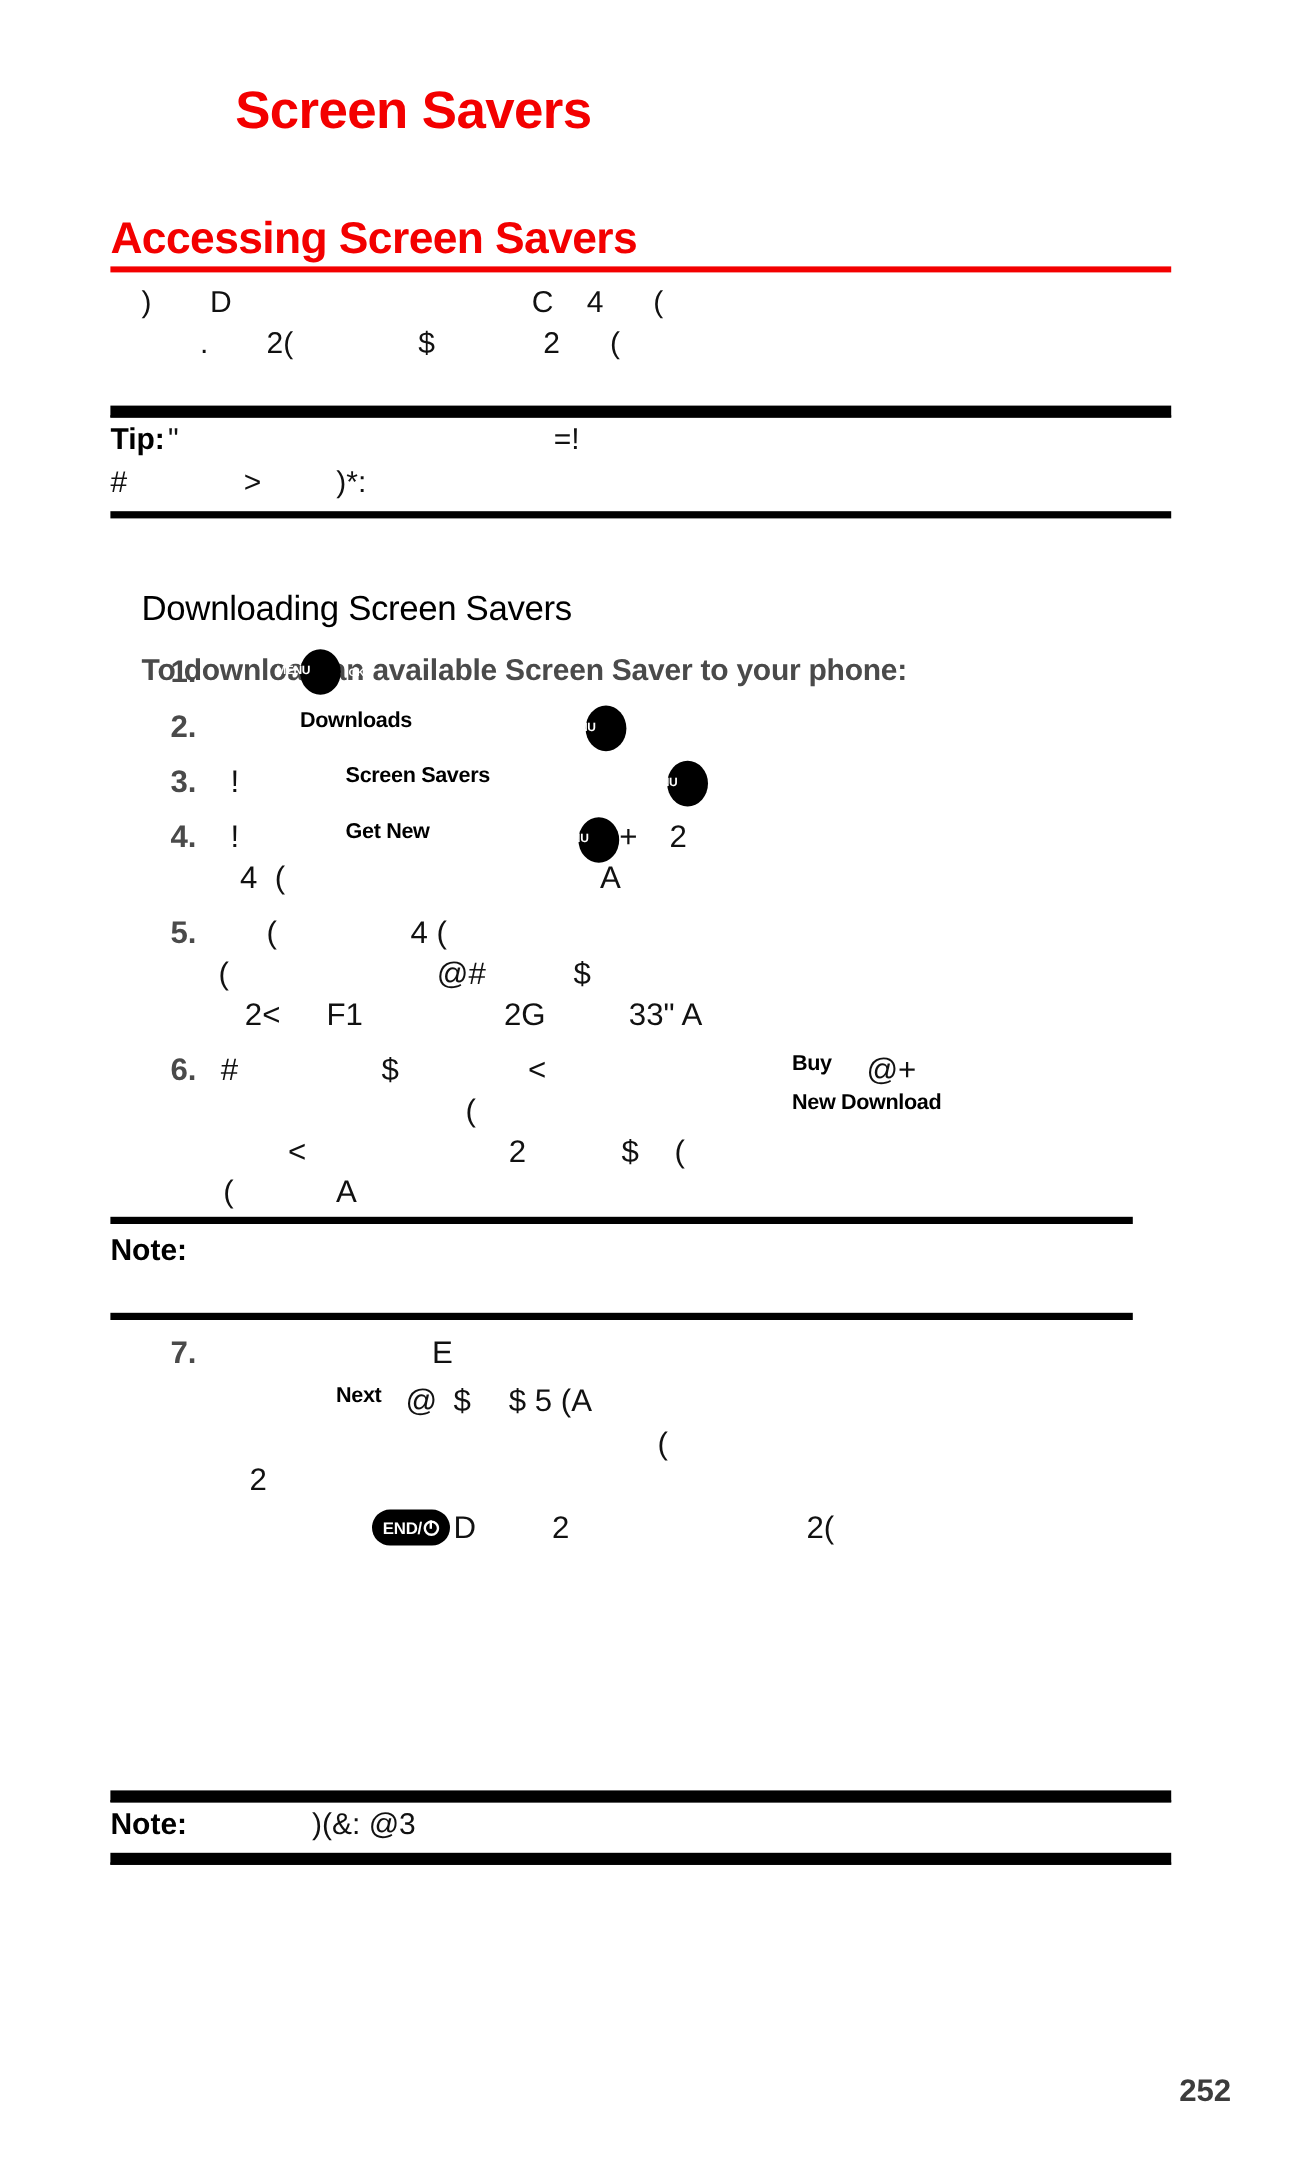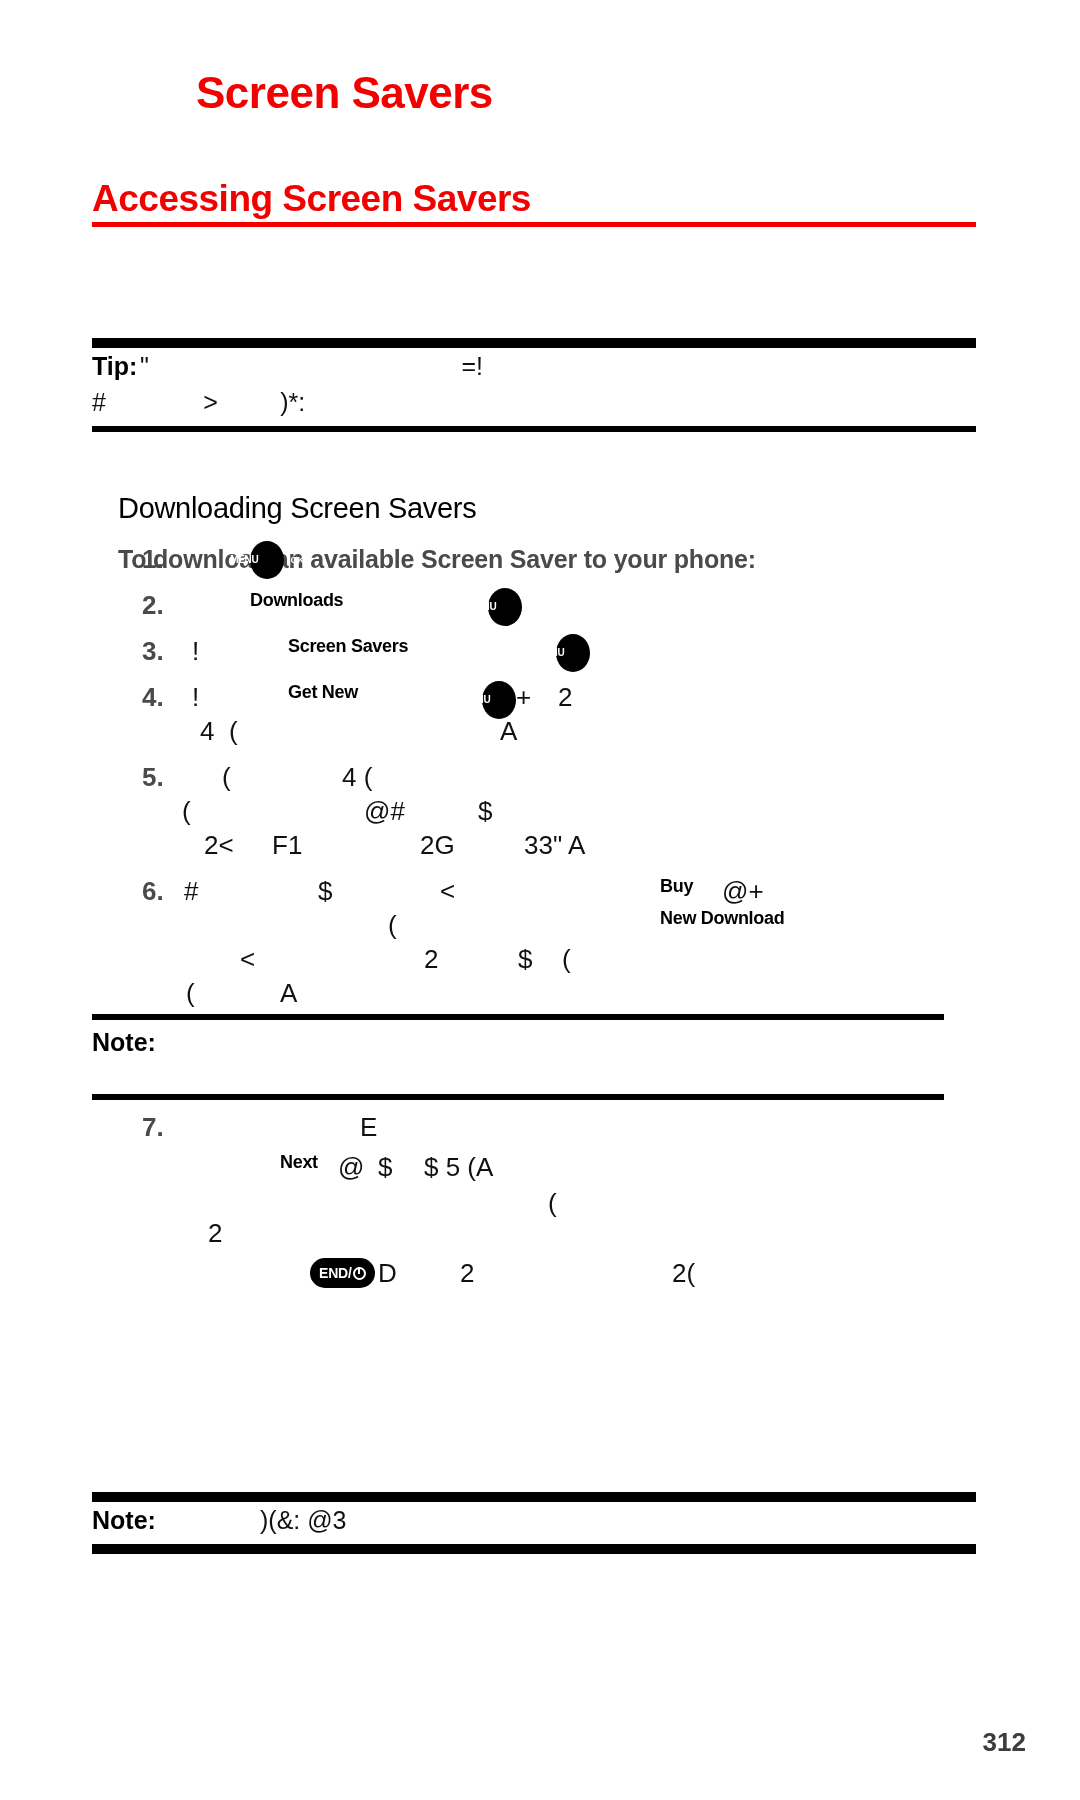--- a/index.html
+++ b/index.html
@@ -224,20 +224,22 @@
 </head>
 <body>
 
 <div class="page">
 
   <div class="chapter-title">Screen Savers</div>
 
   <div class="section-title">Accessing Screen Savers</div>
   <div class="section-rule"></div>
 
+  <div class="body-line" style="left:118px; top:238px;">)       D                                    C    4      (</div>
+  <div class="body-line" style="left:118px; top:272px;">       .       2(               $             2      (</div>
 
   <div class="rule-double" style="left:92px; top:338px; width:884px;"></div>
   <div class="callout-label" style="left:92px; top:352px;">Tip:</div>
   <div class="callout-text" style="left:140px; top:352px;">"                                             =!</div>
   <div class="callout-text" style="left:92px; top:388px;">#              &gt;         )*:</div>
   <div class="rule-thick" style="left:92px; top:426px; width:884px;"></div>
 
   <div class="subhead">Downloading Screen Savers</div>
   <div class="intro-line">To download an available Screen Saver to your phone:</div>
 
@@ -327,15 +329,15 @@
   </div>
   <div class="step-glyph" style="left:378px; top:1258px;">D</div>
   <div class="step-glyph" style="left:460px; top:1258px;">2</div>
   <div class="step-glyph" style="left:672px; top:1258px;">2(</div>
 
   <div class="rule-double" style="left:92px; top:1492px; width:884px;"></div>
   <div class="callout-label" style="left:92px; top:1506px;">Note:</div>
   <div class="callout-text" style="left:260px; top:1506px;">)(&amp;: @3</div>
   <div class="rule-double" style="left:92px; top:1544px; width:884px;"></div>
 
-  <div class="footer-right">312</div>
+  <div class="footer-right">252</div>
 
 </div>
 
 </body></html>

